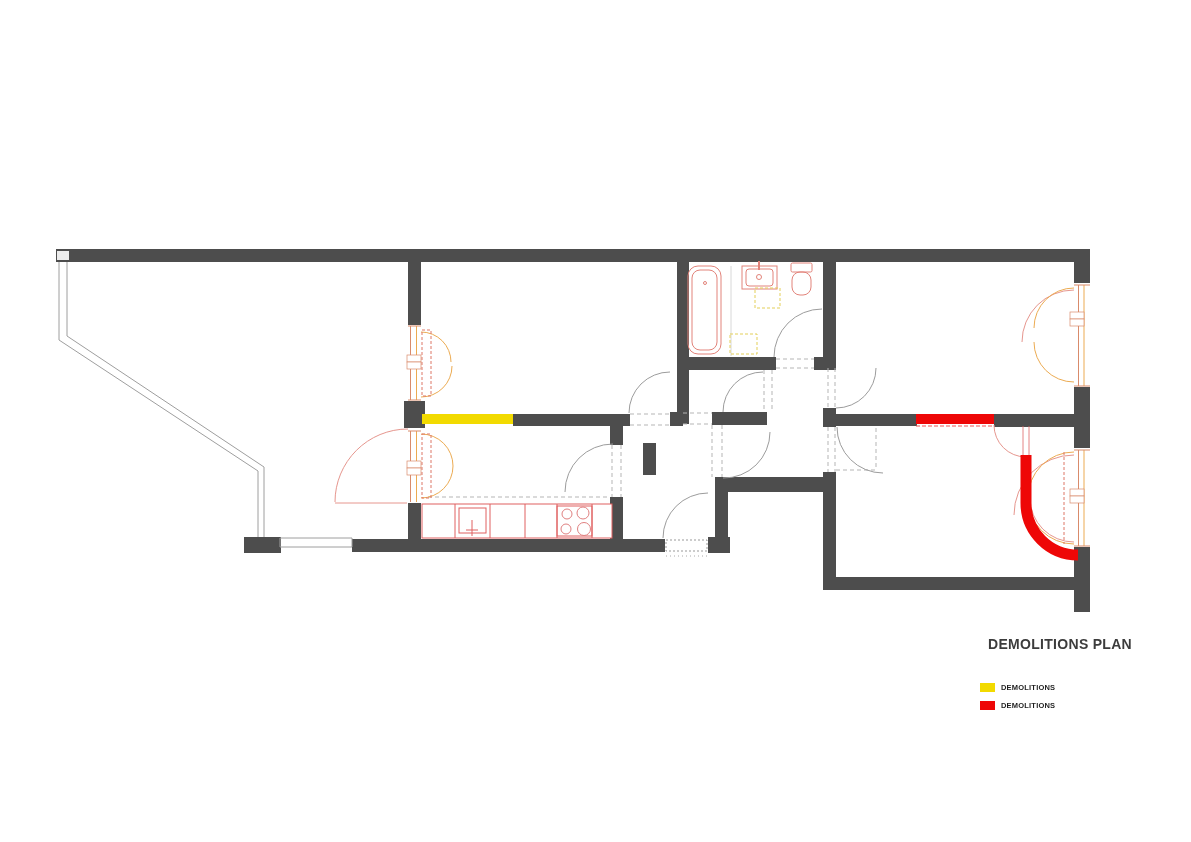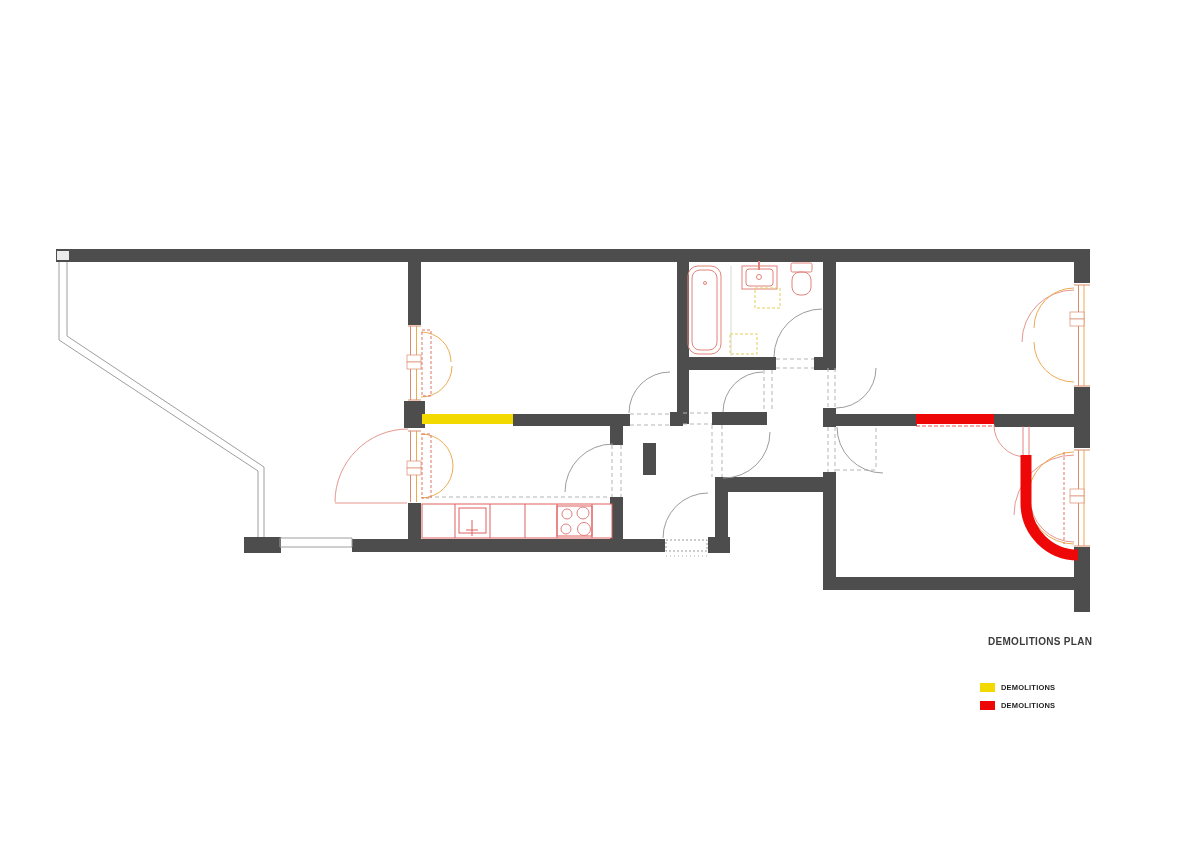--- a/index.html
+++ b/index.html
@@ -1,21 +1,21 @@
 <!DOCTYPE html>
 <html><head>
 <meta charset="utf-8">
 <style>
   html,body{margin:0;padding:0;background:#ffffff;}
   body{font-family:"Liberation Sans", sans-serif;}
   .page{position:relative;width:1191px;height:842px;background:#fff;overflow:hidden;}
   .plan-svg{position:absolute;left:0;top:0;}
   .plan-title{
     position:absolute;left:988px;top:636px;width:180px;
-    font-size:10px;font-weight:bold;color:#3c3c3c;letter-spacing:.3px;
+    font-size:14px;font-weight:bold;color:#3c3c3c;letter-spacing:.3px;
     white-space:nowrap;
   }
   .legend{position:absolute;left:980px;top:683px;}
   .legend-row{display:flex;align-items:center;margin-bottom:9px;height:9px;}
   .legend-swatch{width:15px;height:9px;margin-right:6px;flex:0 0 auto;}
   .legend-label{font-size:7.5px;font-weight:bold;color:#1e1e1e;letter-spacing:.2px;white-space:nowrap;}
 </style>
 </head>
 <body>
 

